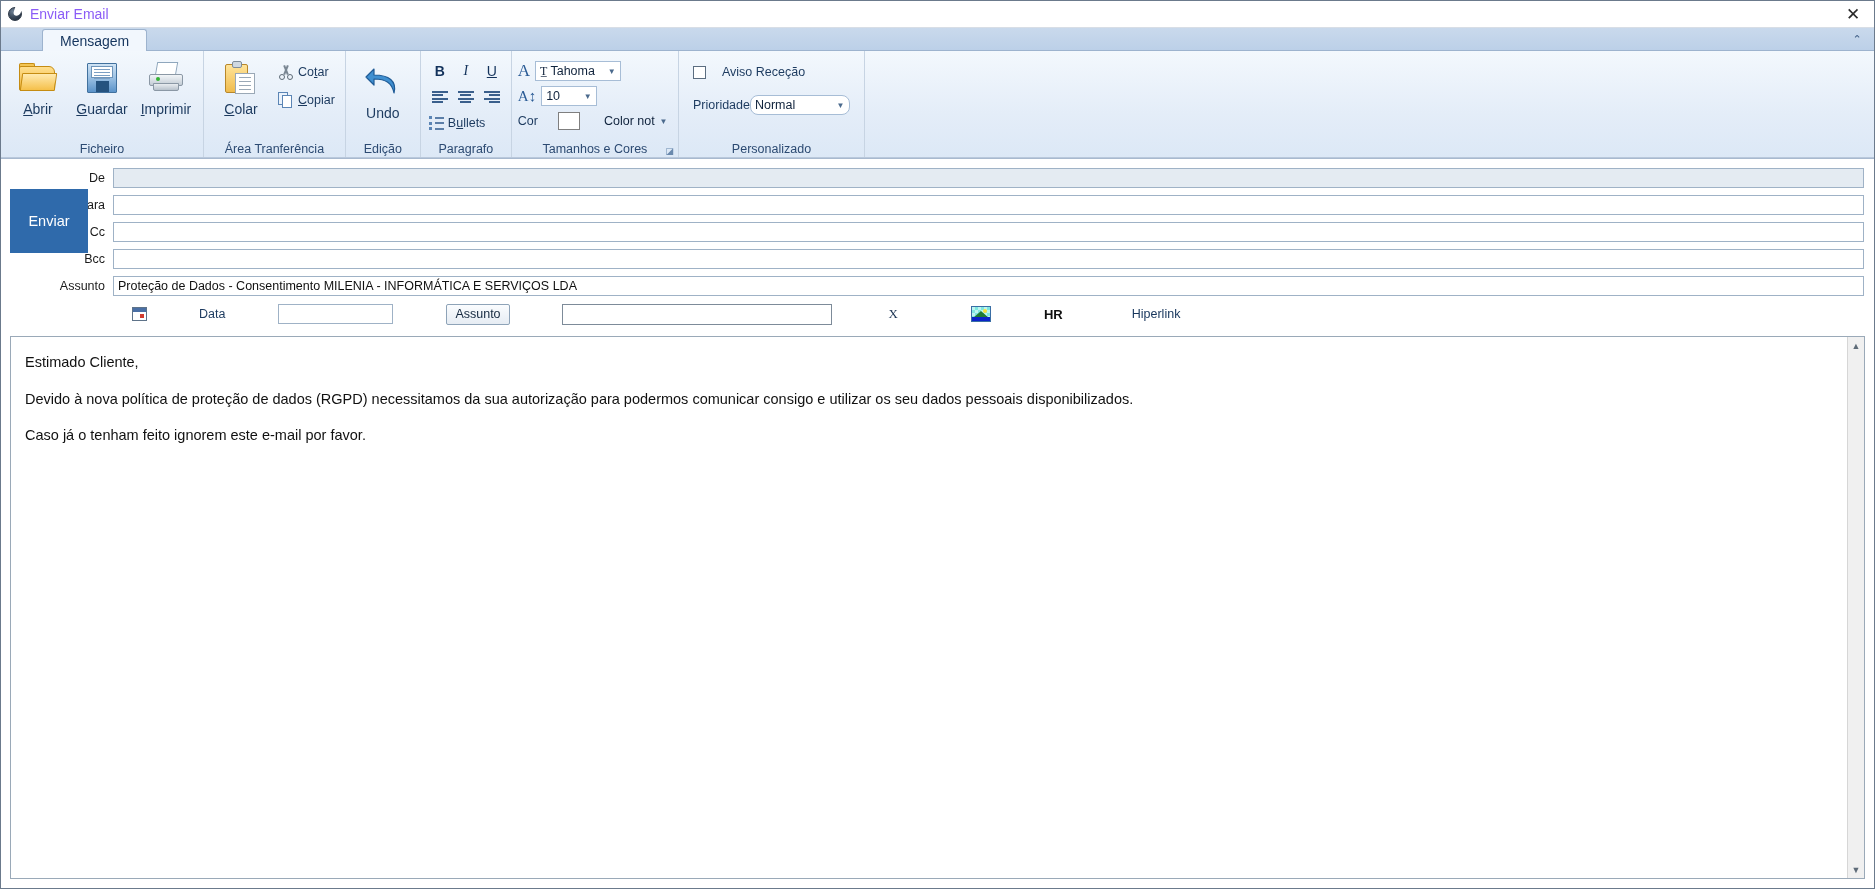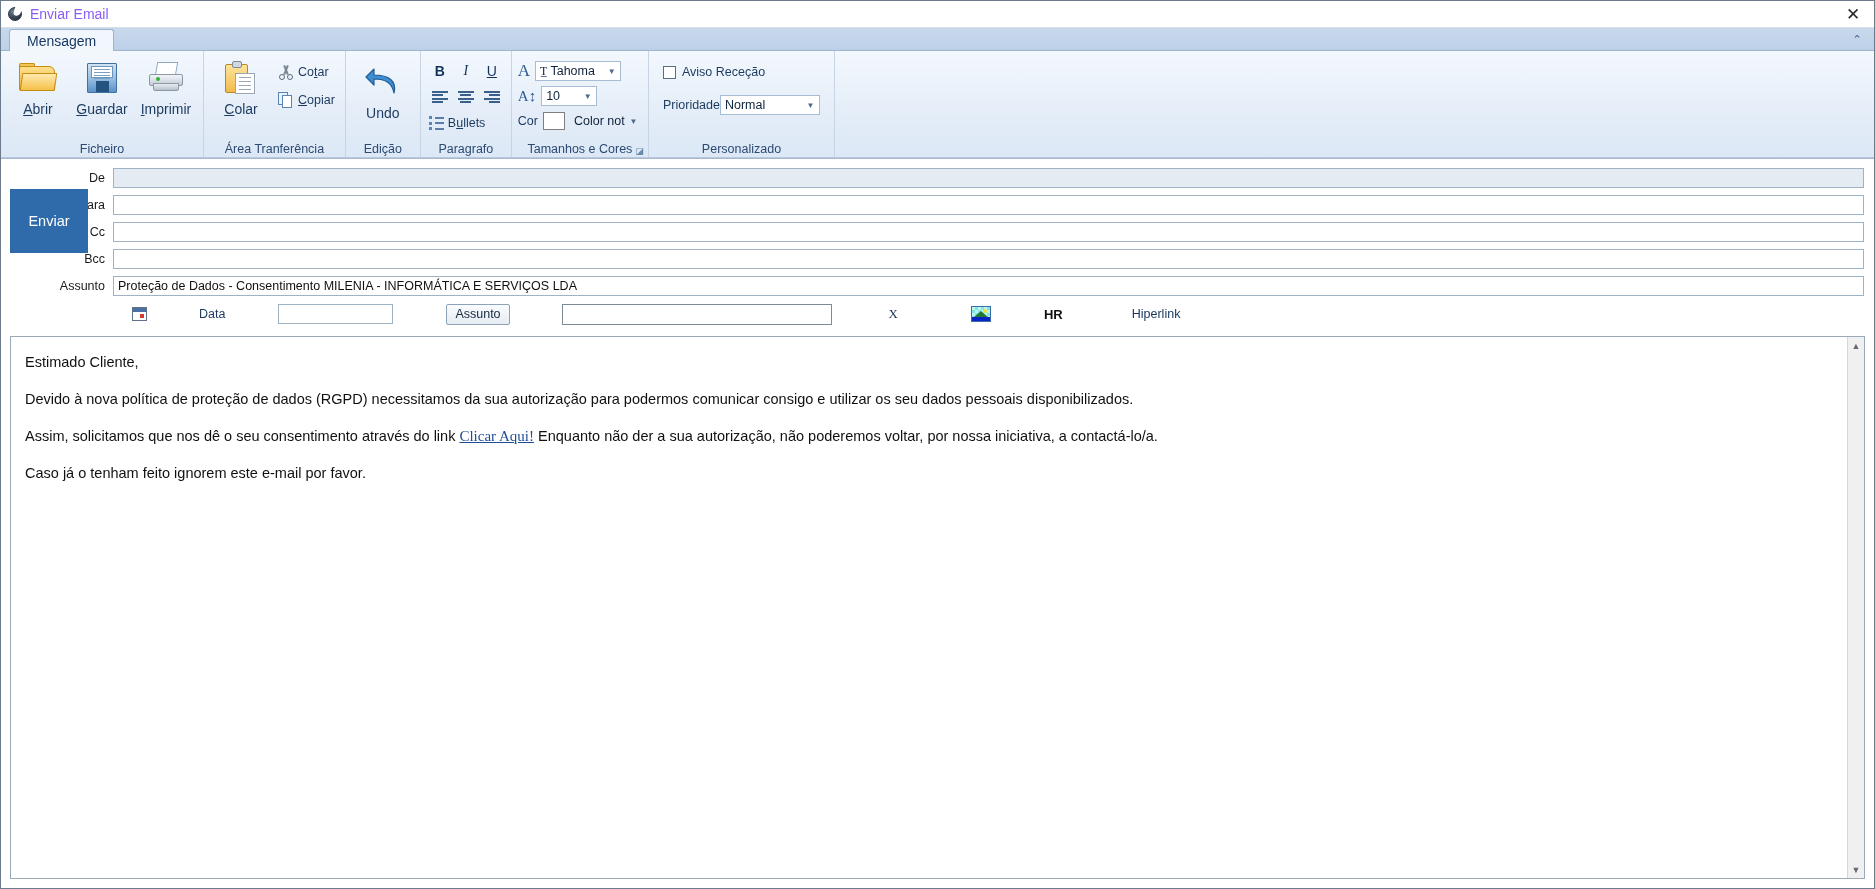--- a/index.html
+++ b/index.html
@@ -61,21 +61,21 @@
     padding-left: 8px; position: relative;
     border-bottom: 1px solid #9db3ce;
   }
   .tab {
     height: 22px; padding: 6px 17px;
     display: flex; align-items: center;
     font-size: 14px; color: #15355e;
     background: #f2f7fd;
     border: 1px solid #9db3ce; border-bottom: none;
     border-radius: 3px 3px 0 0;
-    position: relative; top: 1px;
+    position: relative; top: 1px; margin-left: 33px;
   }
   .ribbon-collapse {
     position: absolute; right: 8px; top: 3px;
     width: 18px; height: 16px;
     display: flex; align-items: center; justify-content: center;
     font-size: 11px; color: #3f5d85;
   }
 
   
   .ribbon {
@@ -551,44 +551,44 @@
             <span class="caret">▼</span>
           </div>
         </div>
         <div style="display:flex; align-items:center; gap:5px;">
           <span class="ic-Asz">A↕</span>
           <div class="combo combo-size">
             <span>10</span>
             <span class="caret">▼</span>
           </div>
         </div>
-        <div style="display:flex; align-items:center; gap:5px;">
+        <div style="display:flex; align-items:center; gap:20px;">
           <span class="lbl-sm">Cor</span>
           <span class="swatch"></span>
           <div class="combo combo-color" style="border:none;background:transparent;">
             <span>Color not</span>
             <span class="caret">▼</span>
           </div>
         </div>
       </div>
       <div class="rgroup-label">
         <span>Tamanhos e Cores</span>
         <span class="dlg">◪</span>
       </div>
     </div>
 
     <div class="rgroup" style="border-right:1px solid #c7d4e3;">
       <div class="rgroup-body" style="flex-direction:column; padding:10px 8px 0 8px;">
-        <div style="display:flex; align-items:center; gap:6px;">
+        <div style="display:flex; align-items:center; gap:16px;">
           <span class="chk"></span>
           <span class="lbl-sm">Aviso Receção</span>
         </div>
         <div class="prio-row">
           <span class="lbl-sm">Prioridade</span>
-          <div class="combo" style="width:100px;">
+          <div class="combo" style="width:100px;border-radius:8px;">
             <span>Normal</span>
             <span class="caret">▼</span>
           </div>
         </div>
       </div>
       <div class="rgroup-label">Personalizado</div>
     </div>
 
     <div style="flex:1;"></div>
   </div>
@@ -632,21 +632,20 @@
         </span>
       <span class="hr-text">HR</span>
       <span class="hiperlink">Hiperlink</span>
     </div>
   </div>
 
   <div class="editor-wrap">
     <div class="editor">
       <p>Estimado Cliente,</p>
       <p>Devido à nova política de proteção de dados (RGPD) necessitamos da sua autorização para podermos comunicar consigo e utilizar os seu dados pessoais disponibilizados.</p>
-      <p><span>Assim, solicitamos que nos dê o seu consentimento através do link </span><a href="#">Clicar Aqui!</a><span> Enquanto não der a sua autorização, não poderemos voltar, por nossa iniciativa, a contactá-lo/a.</span></p>
       <p>Caso já o tenham feito ignorem este e-mail por favor.</p>
     </div>
     <div class="vscroll">
       <div class="arr">▲</div>
       <div class="arr">▼</div>
     </div>
   </div>
 
 </div>
 

